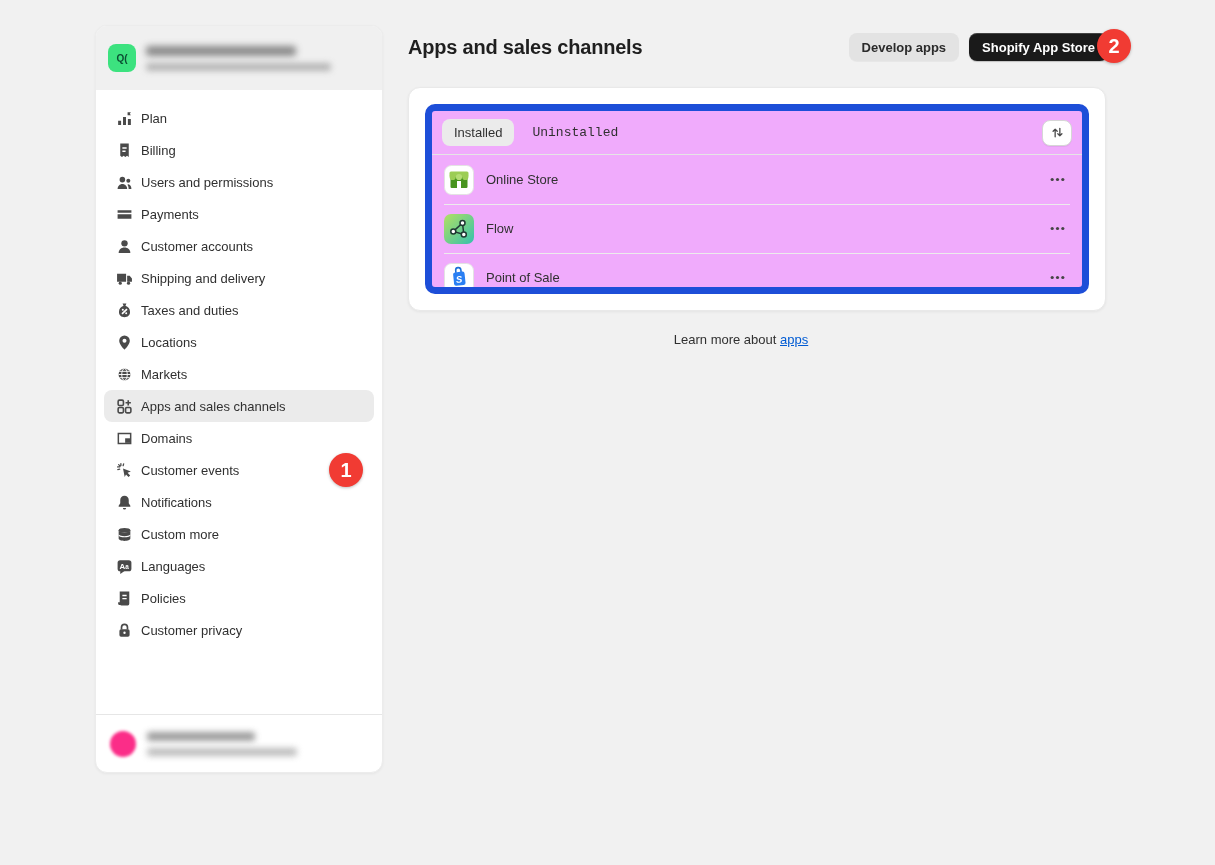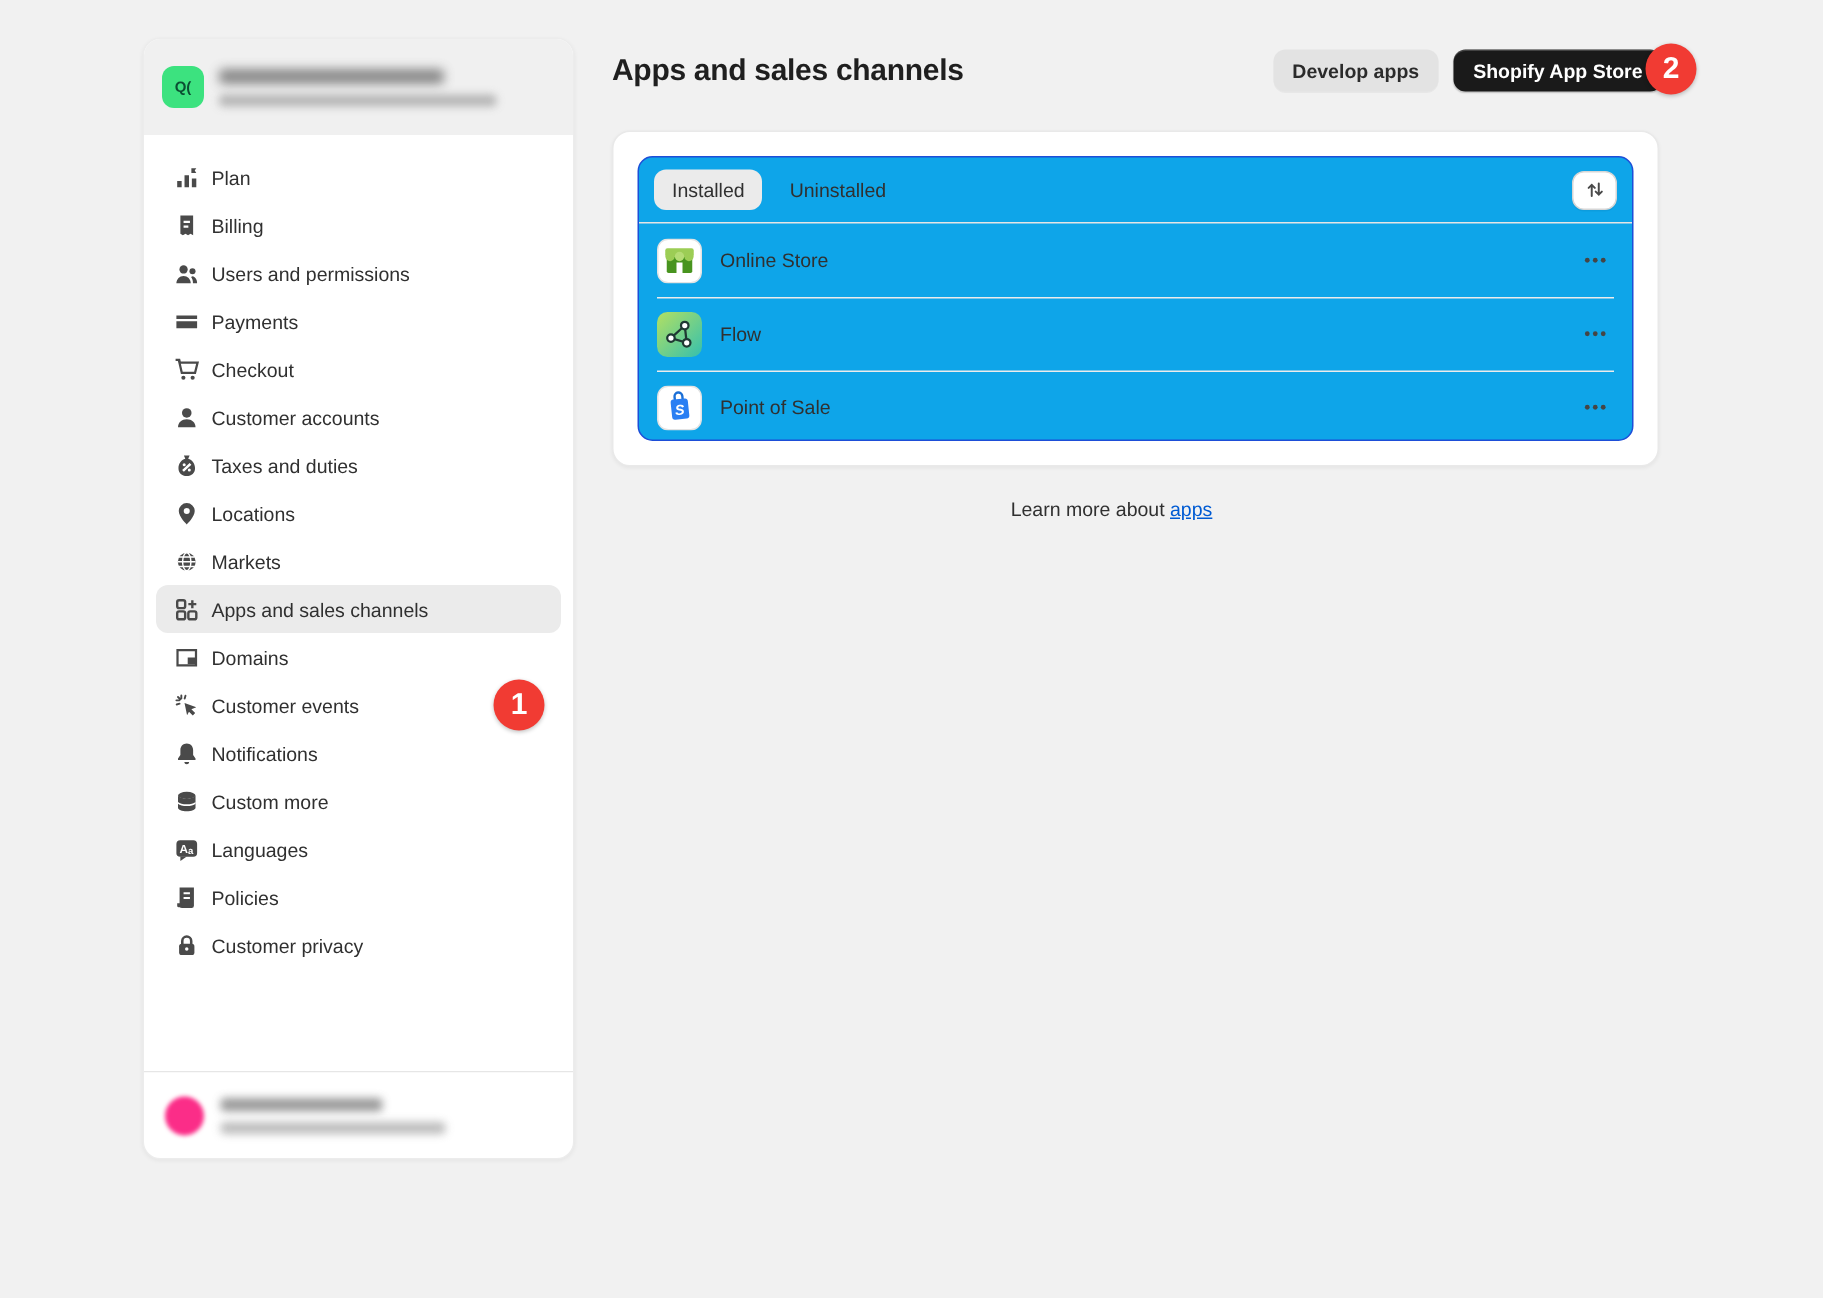--- a/index.html
+++ b/index.html
@@ -61,21 +61,21 @@
   }
   .btn-secondary { background:#e3e3e3; color:#2b2b2b; box-shadow:0 1px 0 rgba(0,0,0,.04);}
   .btn-primary { background:#1a1a1a; color:#fff; box-shadow:inset 0 1px 0 rgba(255,255,255,.18), 0 1px 1px rgba(0,0,0,.2);}
   
   .card {
     position:absolute; left:408px; top:87px; width:698px; height:224px;
     background:#fff; border-radius:12px; border:1px solid #e9e9e9;
     box-shadow:0 1px 3px rgba(0,0,0,.06);
     padding:16px;
   }
-  .inner-box { border:1px solid #1d4ed8; border-radius:10px; height:100%; overflow:hidden; background:#0ea5e9;}
+  .inner-box { border:7px solid #1d4ed8; border-radius:10px; height:100%; overflow:hidden; background:#f0abfc;}
   .tabs-row { height:44px; display:flex; align-items:center; padding:0 10px; border-bottom:1px solid #e5e5e5;}
   .tab { font-size:13px; font-weight:500; color:#303030; padding:6px 12px; border-radius:8px; cursor:pointer; margin-right:6px;}
   .tab.active { background:#ebebeb; }
   .sort-btn {
     margin-left:auto; width:30px; height:26px; border-radius:8px;
     border:1px solid #d6d6d6; background:#fff; display:flex; align-items:center; justify-content:center;
     cursor:pointer; box-shadow:0 1px 0 rgba(0,0,0,.05);
   }
   .app-row { height:49px; display:flex; align-items:center; gap:12px; padding:0 12px; position:relative; cursor:pointer;}
   .app-row:not(:first-child)::before {
@@ -139,35 +139,35 @@
         <span class="icn">
           <svg width="17" height="17" viewBox="0 0 16 16" fill="#4a4a4a">
             <path d="M1.5 4h13v2.3h-13zM1.5 7.7h13V12h-13z"></path>
           </svg>
         </span>
         <span class="sb-label">Payments</span>
       </div>
       <div class="sb-item">
         <span class="icn">
           <svg width="17" height="17" viewBox="0 0 16 16" fill="#4a4a4a">
-            <path d="M1 1.8h2.3l.4 1.7h11.1l-1.6 6.4H4.9L3.5 3.9 3 1.8H1z" fill="none" stroke="#4a4a4a" stroke-width="1.4"></path>
-            <circle cx="5.9" cy="13" r="1.3"></circle>
-            <circle cx="11.7" cy="13" r="1.3"></circle>
-          </svg>
-        </span>
-        <span class="sb-label">Checkout</span>
-      </div>
-      <div class="sb-item">
-        <span class="icn">
-          <svg width="17" height="17" viewBox="0 0 16 16" fill="#4a4a4a">
             <circle cx="8" cy="5" r="3"></circle>
             <path d="M2.5 14c0-3 2.4-5 5.5-5s5.5 2 5.5 5h-11z"></path>
           </svg>
         </span>
         <span class="sb-label">Customer accounts</span>
+      </div>
+      <div class="sb-item">
+        <span class="icn">
+          <svg width="17" height="17" viewBox="0 0 16 16" fill="#4a4a4a">
+            <path d="M1 3.5h8.5V11H1zM10.5 5.5h2.4L15 8v3h-4.5V5.5z"></path>
+            <circle cx="4" cy="12.4" r="1.5"></circle>
+            <circle cx="11.8" cy="12.4" r="1.5"></circle>
+          </svg>
+        </span>
+        <span class="sb-label">Shipping and delivery</span>
       </div>
       <div class="sb-item">
         <span class="icn">
           <svg width="17" height="17" viewBox="0 0 16 16">
             <path fill="#4a4a4a" d="M6.2 1.5h3.6L8.9 3.6c2.6.8 4.3 3 4.3 5.9 0 3-2.1 4.9-5.2 4.9S2.8 12.5 2.8 9.5c0-2.9 1.7-5.1 4.3-5.9L6.2 1.5z"></path>
             <path fill="#fff" d="M9.8 6.2l1.1 1.1-4.7 4.4-1.1-1.1 4.7-4.4z"></path>
             <circle cx="6.4" cy="7.4" r=".95" fill="#fff"></circle>
             <circle cx="9.6" cy="10.6" r=".95" fill="#fff"></circle>
           </svg>
         </span>
@@ -286,21 +286,21 @@
 <h1 class="page-title">Apps and sales channels</h1>
 <div class="header-actions">
   <button class="btn btn-secondary">Develop apps</button>
   <button class="btn btn-primary">Shopify App Store</button>
 </div>
 
 <section class="card">
   <div class="inner-box">
     <div class="tabs-row" id="tabs-row">
         <button class="tab active" style="font-family: inherit; border: none; background: rgb(235, 235, 235);">Installed</button>
-        <button class="tab" style="font-family: Liberation Sans, sans-serif; border: none; background: transparent;">Uninstalled</button>
+        <button class="tab" style="font-family: Liberation Mono, monospace; border: none; background: transparent;">Uninstalled</button>
         <button class="sort-btn">
           <span class="icn">
             <svg width="15" height="15" viewBox="0 0 16 16" fill="none" stroke="#4a4a4a" stroke-width="1.4" stroke-linecap="round" stroke-linejoin="round">
               <path d="M5.5 12.5v-8m0 0L3.3 6.7m2.2-2.2 2.2 2.2"></path>
               <path d="M10.5 3.5v8m0 0 2.2-2.2m-2.2 2.2L8.3 9.3"></path>
             </svg>
           </span>
         </button>
       </div>
     <div id="apps-list">

